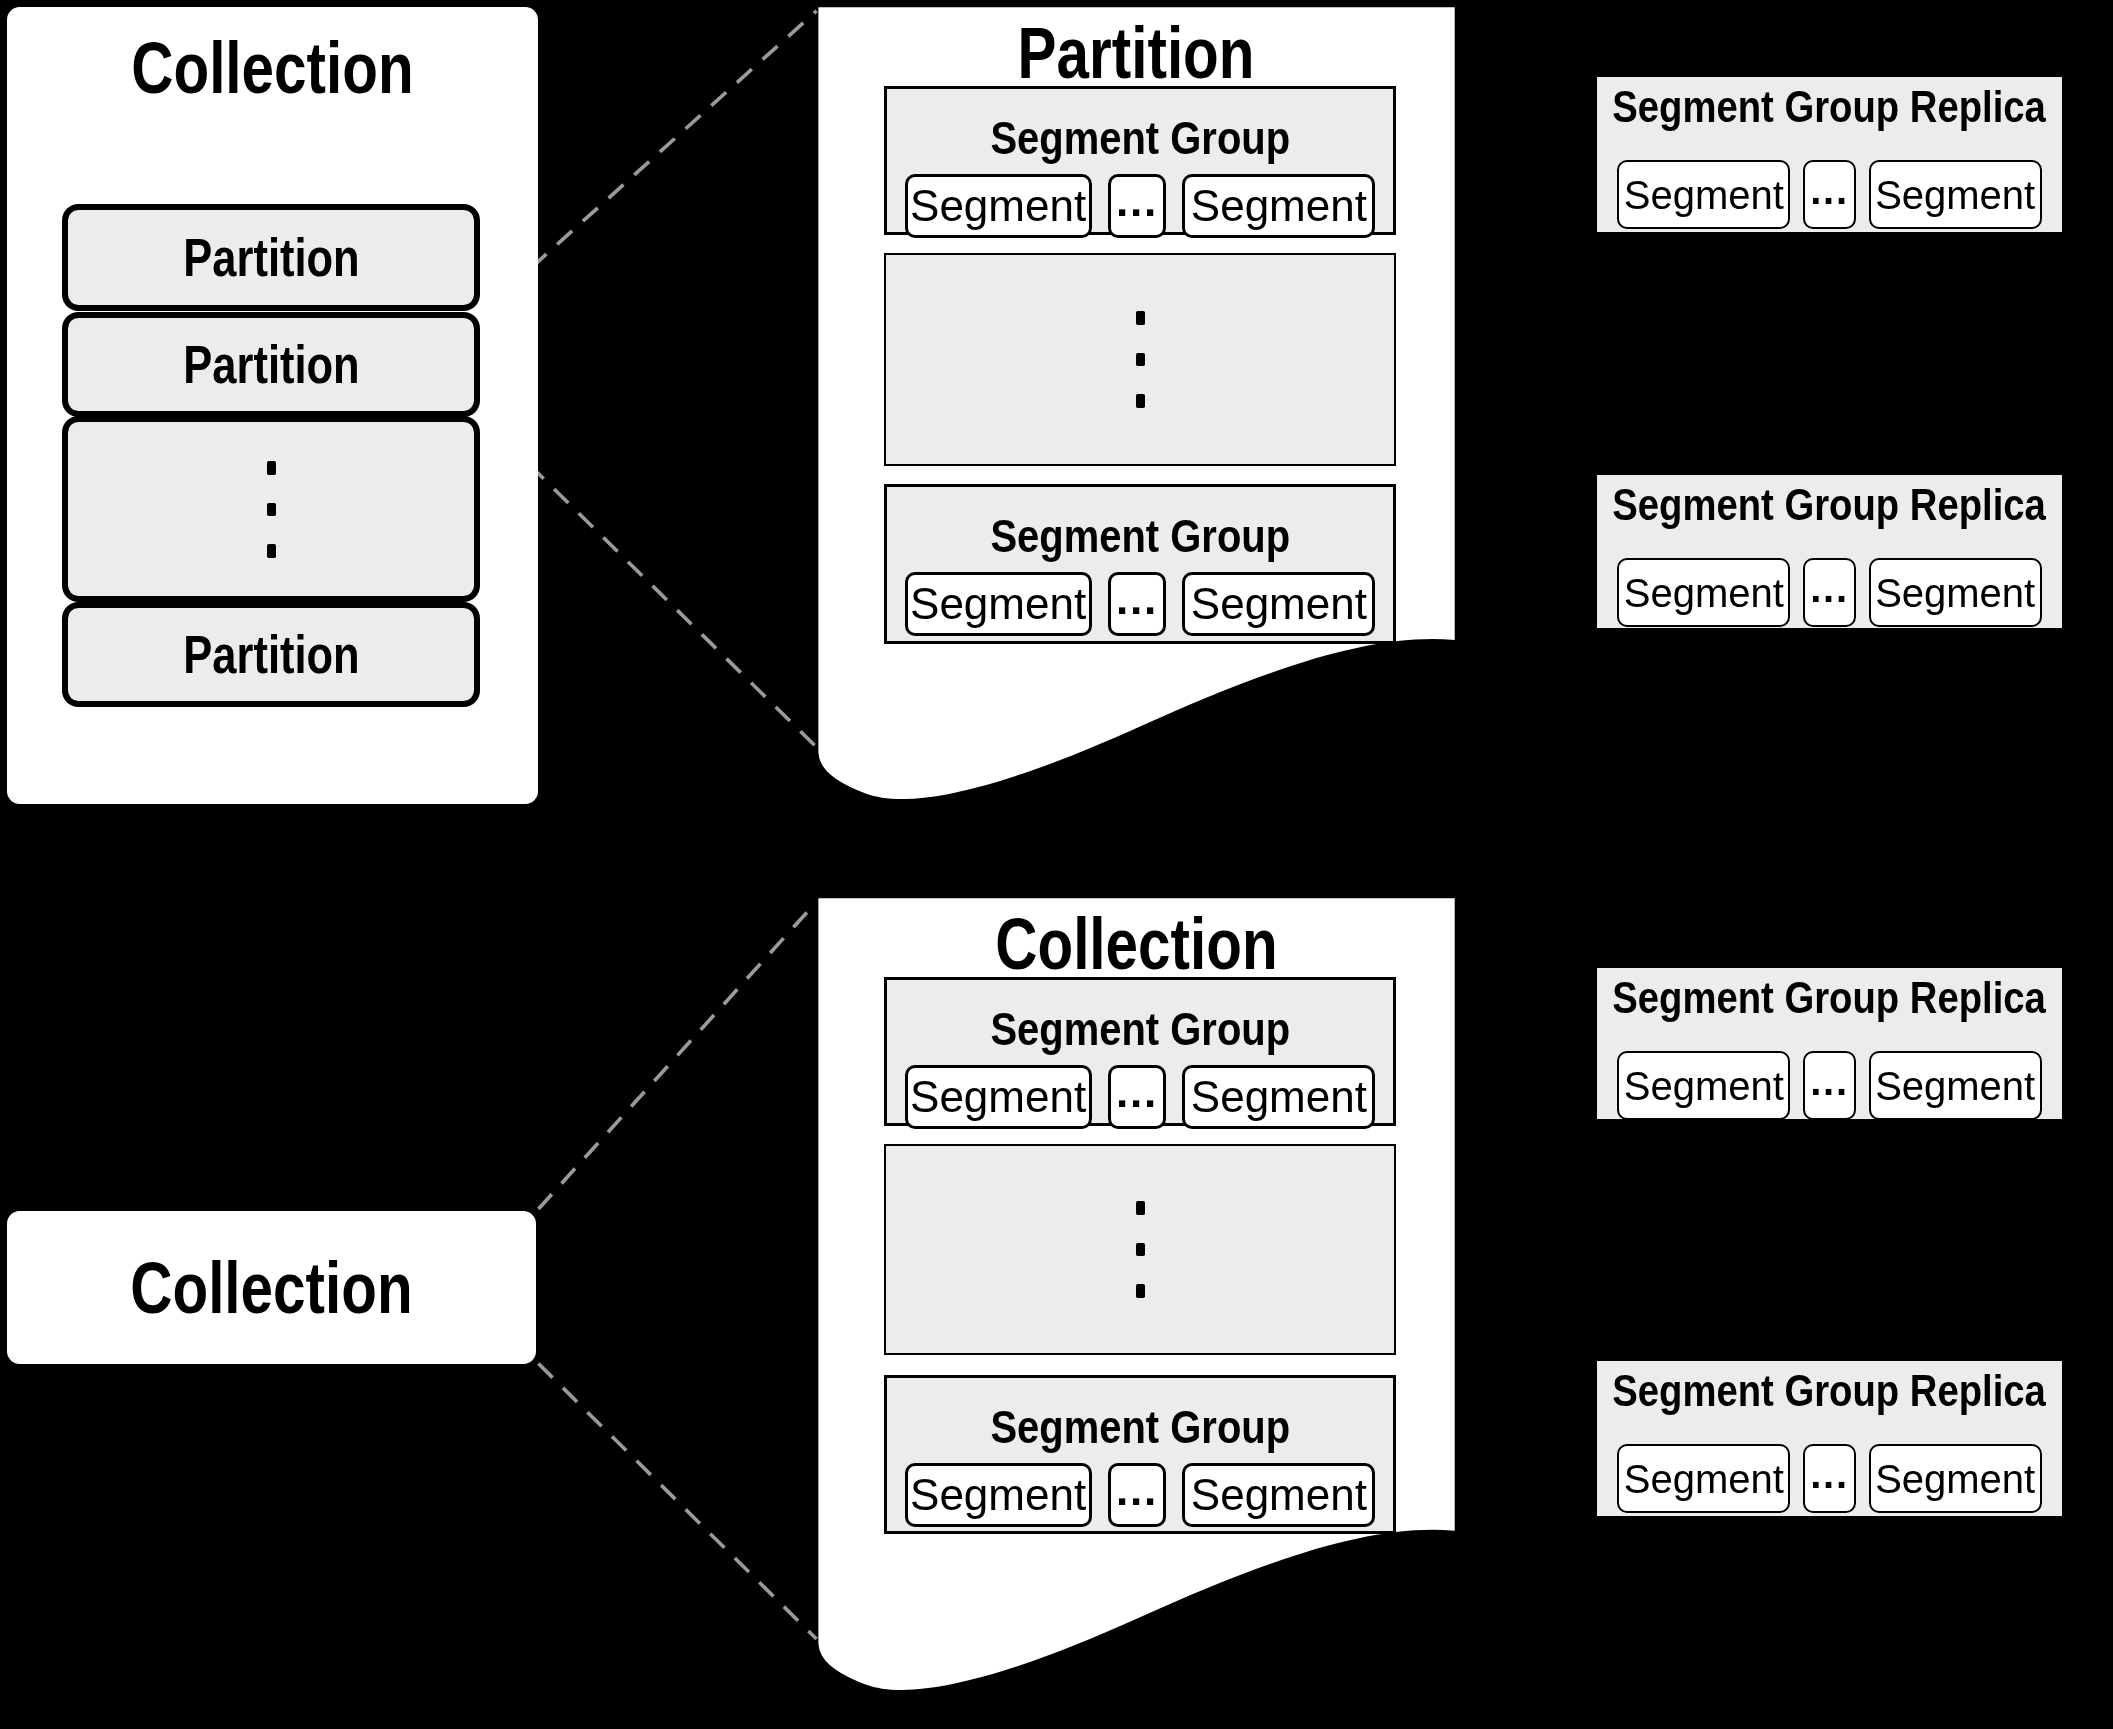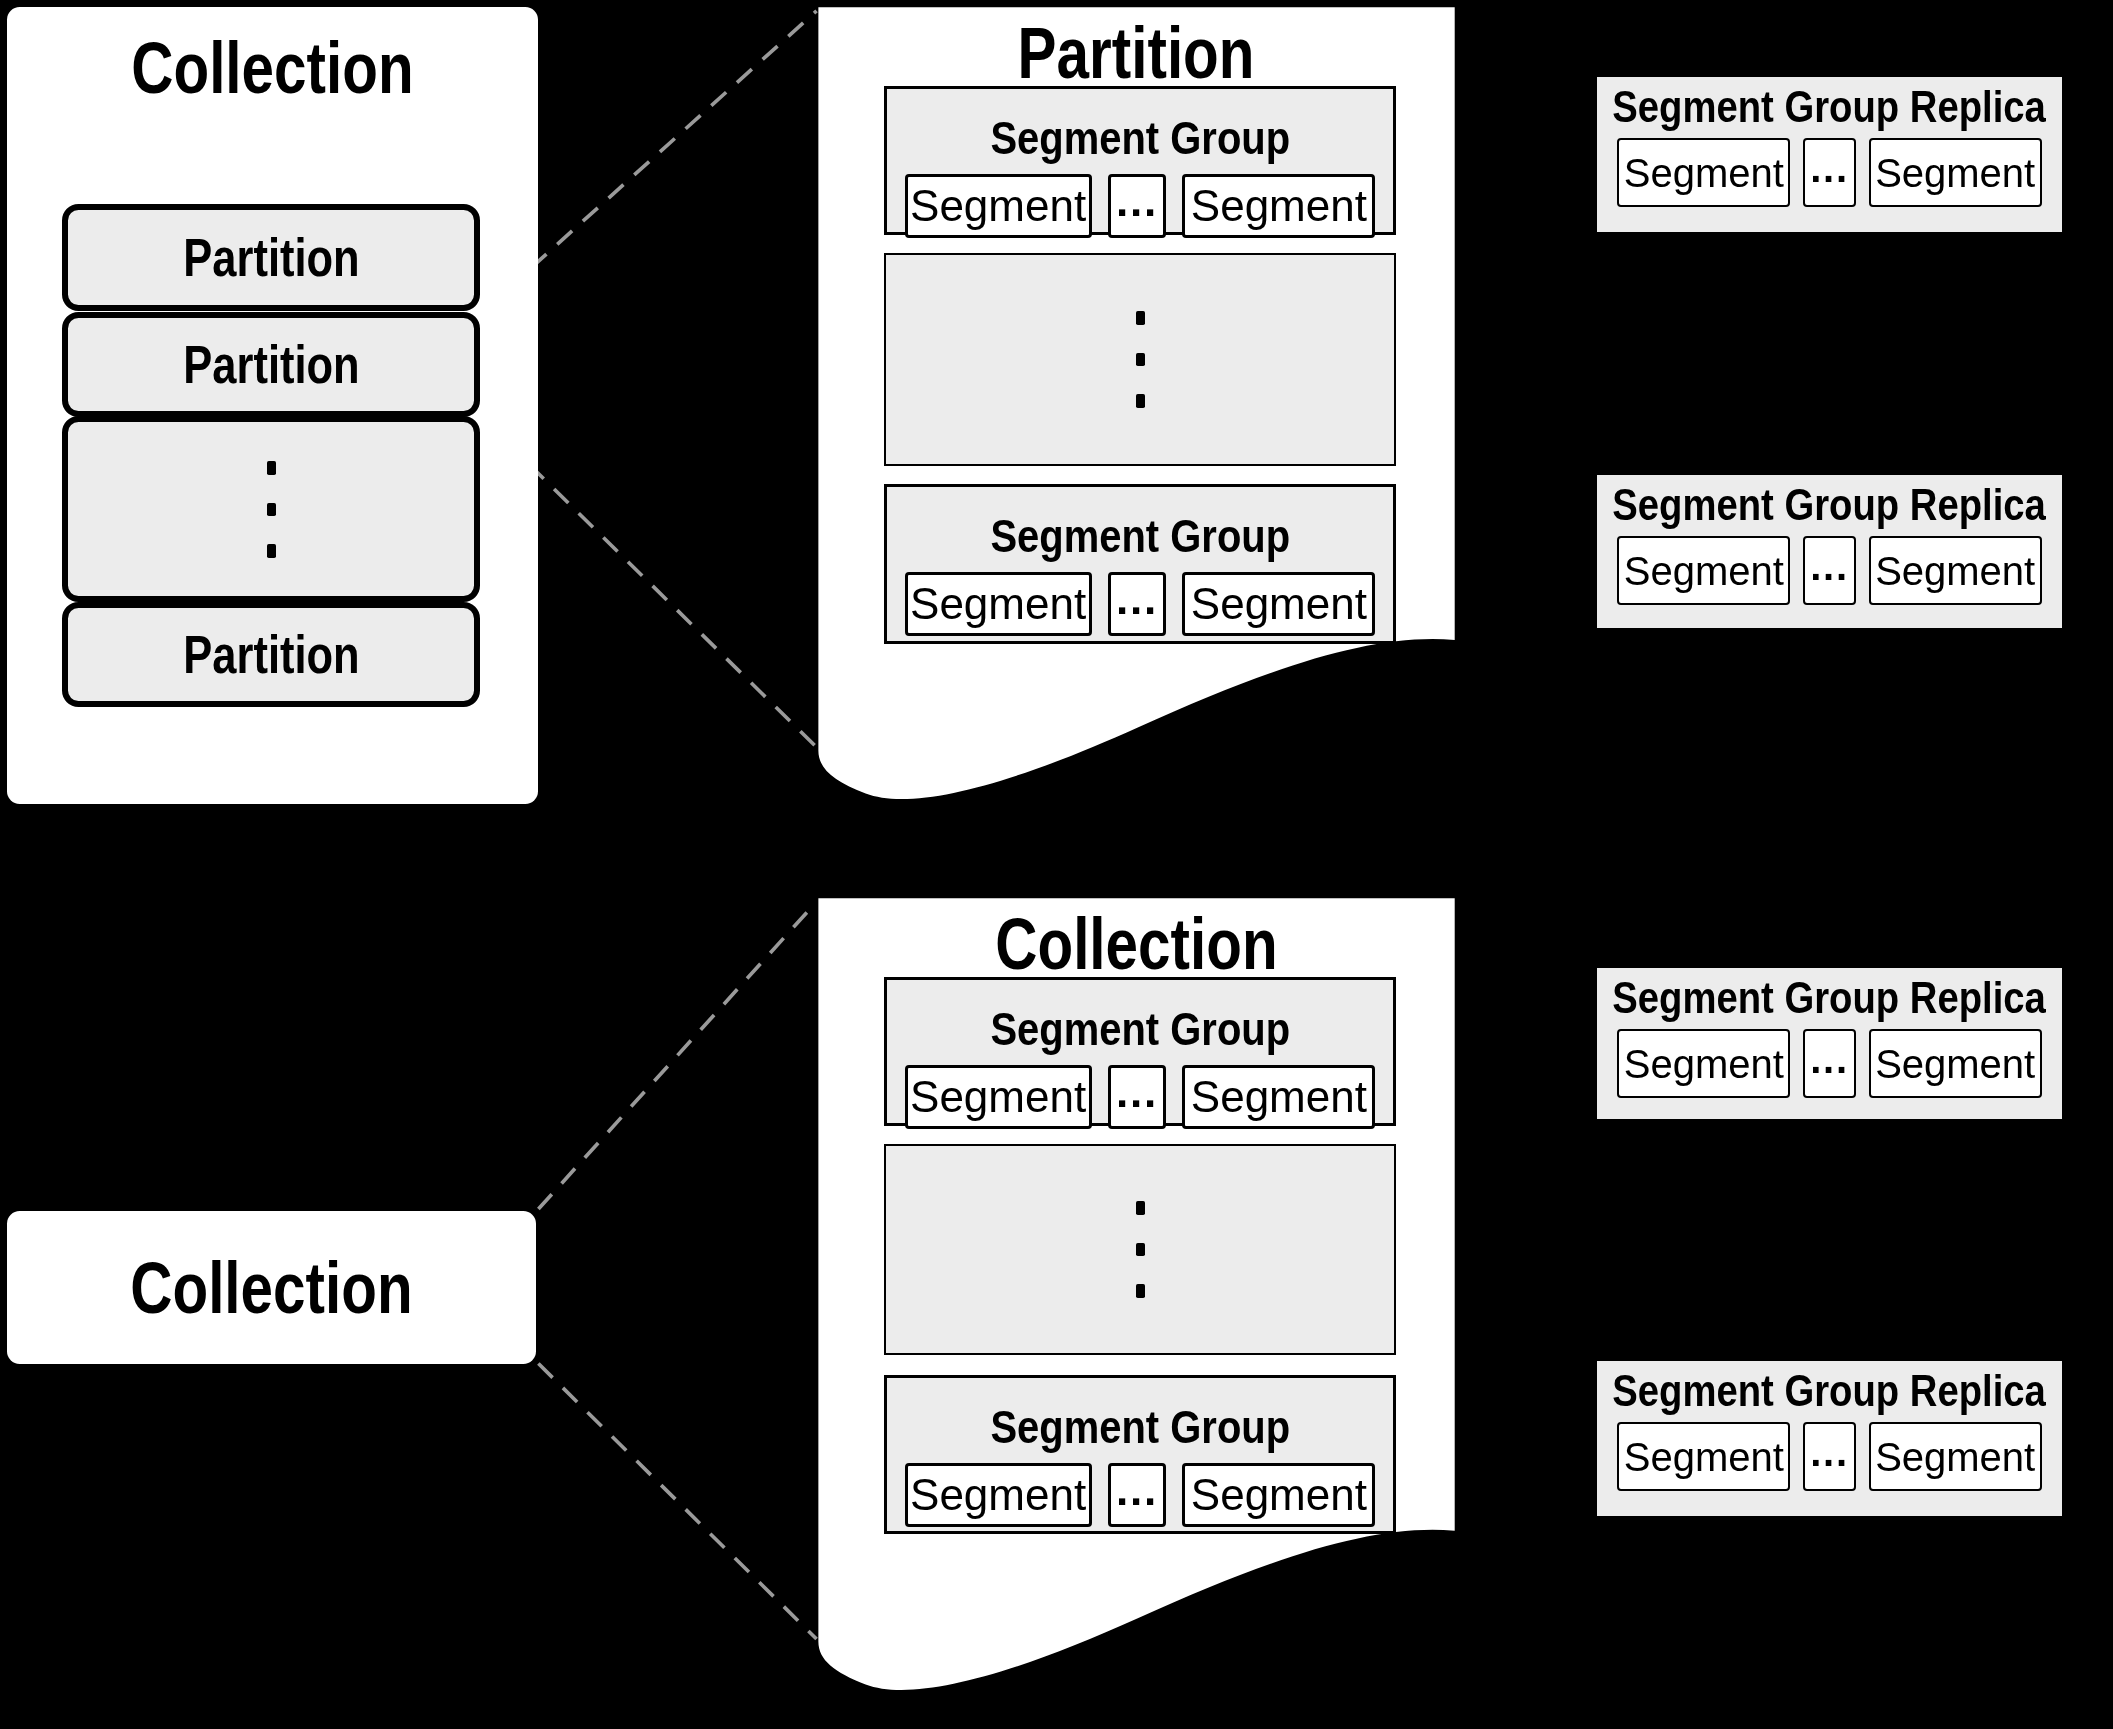--- a/index.html
+++ b/index.html
@@ -47,21 +47,21 @@
   }
   .sg{
     position:absolute;left:884px;width:512px;
     background:#ececec;border:3.6px solid #000;box-sizing:border-box;
     display:flex;flex-direction:column;align-items:center;
     padding-top:22px;
   }
   .sg-title{font-size:47px;font-weight:700;line-height:1.15;}
   .chip-row{display:flex;gap:16.4px;margin-top:9px;}
   .chip{
-    background:#fff;border:3.6px solid #000;border-radius:4px;box-sizing:border-box;
+    background:#fff;border:3.6px solid #000;border-radius:10px;box-sizing:border-box;
     height:64px;display:flex;align-items:center;justify-content:center;
     font-size:44px;font-weight:400;line-height:1;
   }
   .chip.seg{width:187px;}
   .chip.edots{width:58px;font-weight:700;letter-spacing:1.8px;}
   .chip.edots span{transform:translateY(-5.5px);}
   .mid-dots{
     position:absolute;left:884px;width:512px;
     background:#ececec;border:2.7px solid #000;box-sizing:border-box;
     display:flex;
@@ -74,20 +74,21 @@
     display:flex;align-items:center;justify-content:center;
     font-size:73px;font-weight:700;line-height:1;
   }
 
   
   .replica{
     position:absolute;left:1595px;width:469px;
     background:#ececec;border:2.7px solid #000;box-sizing:border-box;
     display:flex;flex-direction:column;align-items:center;
     padding-top:4.5px;
+    gap:22px;
   }
   .replica-title{font-size:45px;font-weight:700;line-height:1.1;}
   .replica .chip-row{gap:12.7px;margin-top:7.3px;}
   .replica .chip{height:69px;font-size:40px;border:2.7px solid #000;}
   .replica .chip.seg{width:173px;}
   .replica .chip.edots{width:53px;}
 </style>
 </head>
 <body>
 

